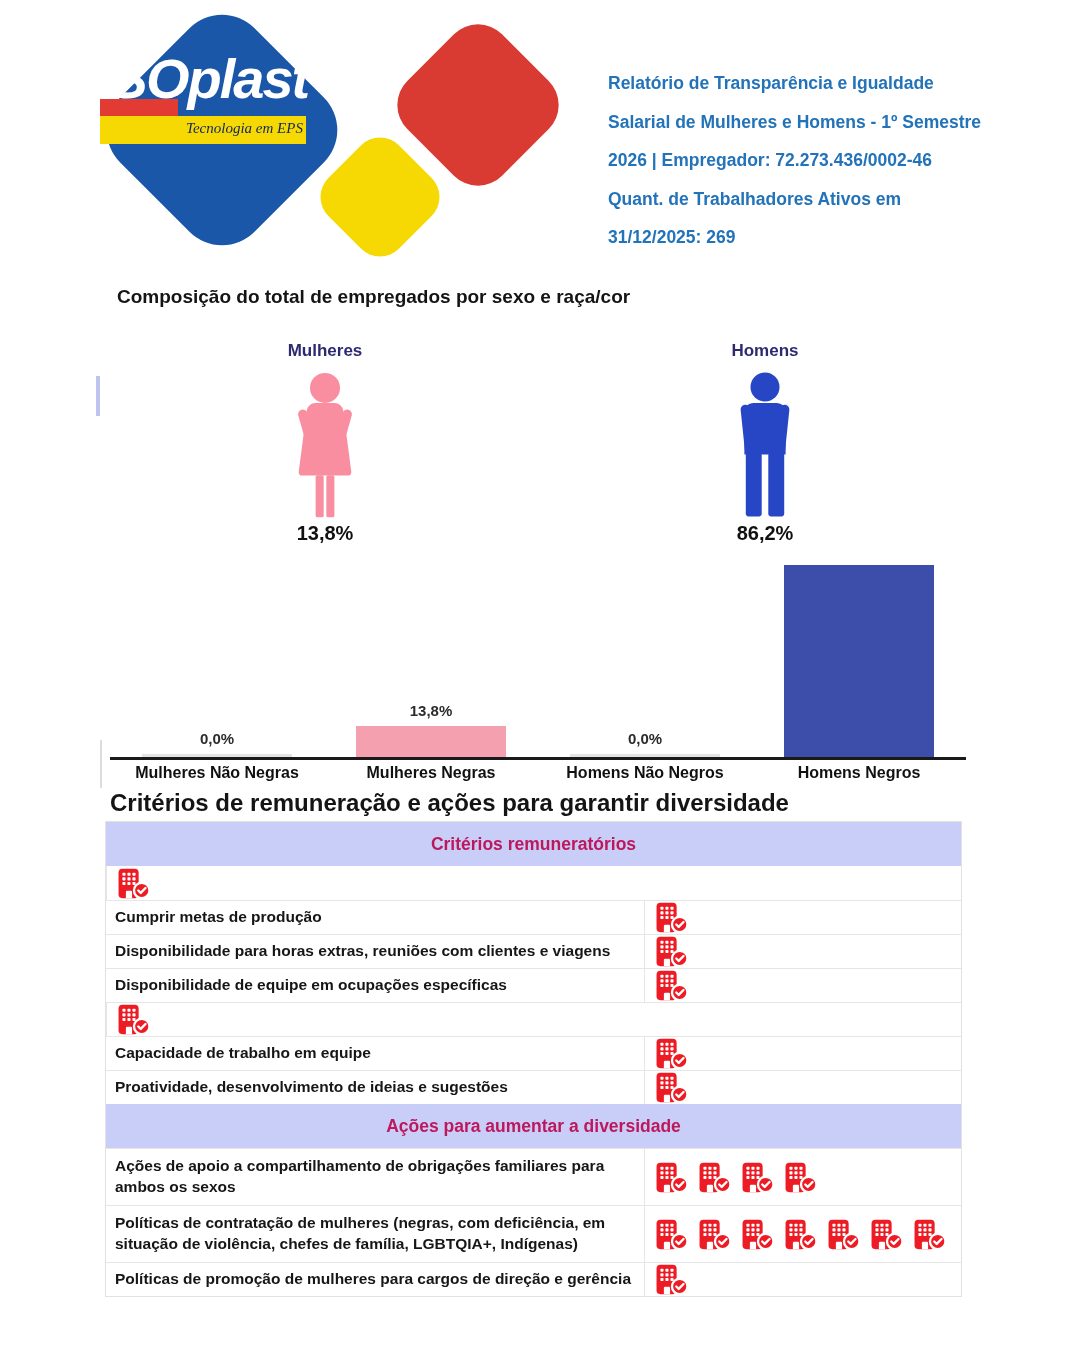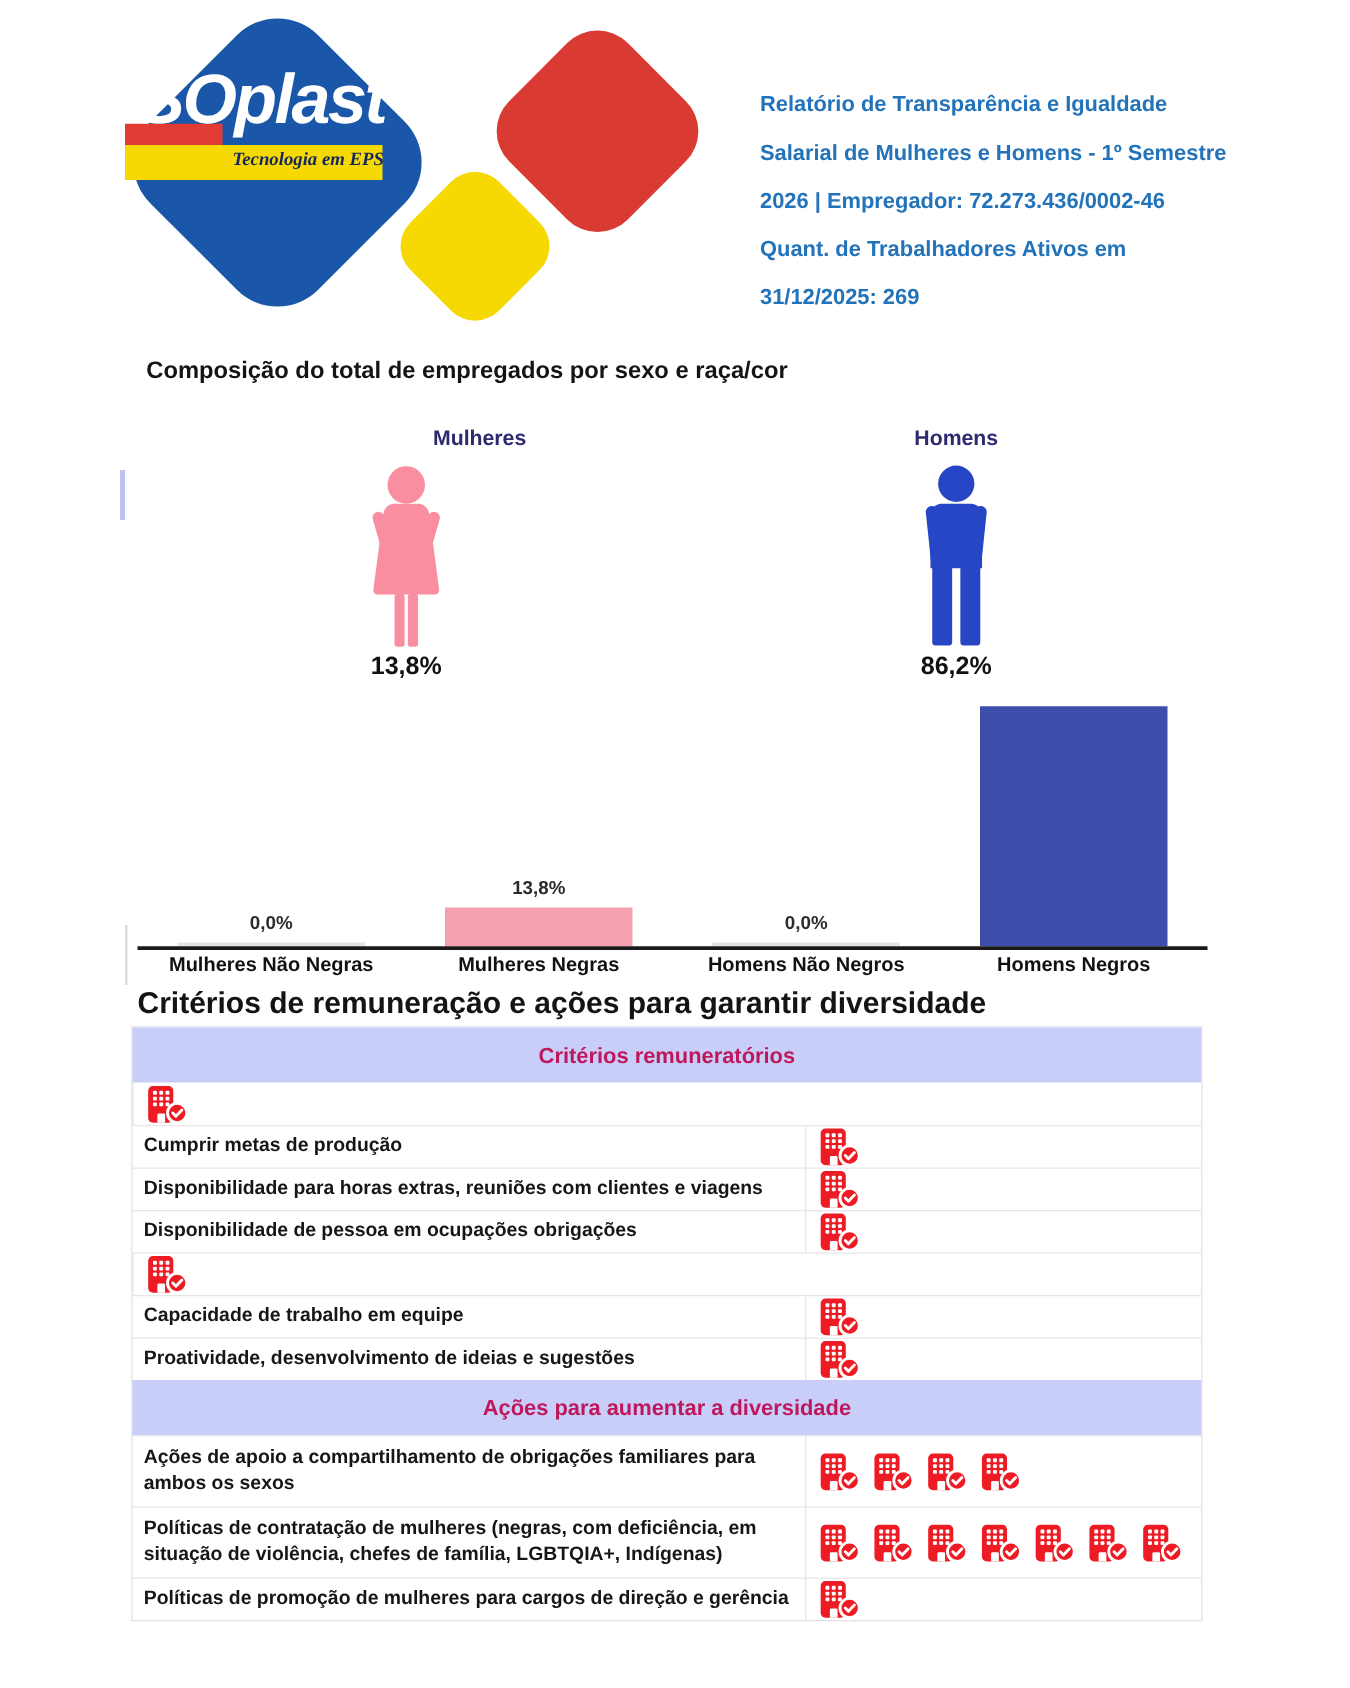--- a/index.html
+++ b/index.html
@@ -18,38 +18,38 @@
   .diamond.yellow { left:330px; top:147px; width:100px; height:100px; border-radius:27px; background:#F6D903; z-index:2; }
   .logo-stripe-red    { position:absolute; left:100px; top:99px;  width:78px;  height:17px; background:#E23B33; z-index:3; }
   .logo-stripe-yellow { position:absolute; left:100px; top:116px; width:206px; height:28px; background:#F6D903; z-index:3; }
   .logo-wordmark {
     position:absolute; left:97px; top:50px; z-index:4;
     font-size:56px; font-weight:bold; font-style:italic; letter-spacing:-2px;
     color:#ffffff; line-height:58px; white-space:nowrap;
   }
   .logo-tagline {
     position:absolute; left:186px; top:120px; z-index:4;
-    font-family:"Liberation Serif", serif; font-style:italic; font-weight:bold;
+    font-family:"Liberation Serif", serif; font-style:italic; font-weight:normal;
     font-size:15px; color:#14265E; white-space:nowrap;
   }
 
   
   .report-title { position:absolute; left:608px; top:56px; width:410px; z-index:4; }
   .report-title div {
     font-size:17.5px; font-weight:bold; color:#2273B9; line-height:22.6px;
     white-space:nowrap;
     margin-top:16px;
   }
 
   
   .chart-title { position:absolute; left:117px; top:286px; font-size:19px; font-weight:bold; color:#141414; }
 
   .group-label { position:absolute; width:160px; text-align:center; top:341px;
     font-size:17px; font-weight:bold; color:#2D2A70; }
-  .group-label.f { left:261px;text-align:right; } .group-label.m { left:685px; }
+  .group-label.f { left:245px; } .group-label.m { left:685px; }
 
   .person { position:absolute; top:372px; width:96px; height:150px; }
   .person.f { left:277px; } .person.m { left:717px; }
 
   .group-value { position:absolute; width:160px; text-align:center; top:522px;
     font-size:20px; font-weight:bold; color:#111111; }
   .group-value.f { left:245px; } .group-value.m { left:685px; }
 
   .axis-remnant-purple { position:absolute; left:96px;  top:376px; width:4px; height:40px; background:#BDC4EF; }
   .axis-remnant-gray   { position:absolute; left:100px; top:740px; width:2px; height:48px; background:#DCDCDC; }
@@ -221,21 +221,21 @@
               <rect x="13.5" y="18" width="4" height="4" rx="1" fill="#fff"></rect>
               <rect x="20" y="18" width="4" height="4" rx="1" fill="#fff"></rect>
       <path d="M11.5,39 v-8 a1.5,1.5 0 0 1 1.5,-1.5 h5 a1.5,1.5 0 0 1 1.5,1.5 v8 z" fill="#fff"></path>
       <circle cx="32" cy="29" r="10" fill="#ED1C24" stroke="#fff" stroke-width="3"></circle>
       <path d="M27.5 29 l3.2 3.2 6.2-6.4" stroke="#fff" stroke-width="3" stroke-linecap="round" stroke-linejoin="round" fill="none"></path>
     </svg>
   </span>
         </div>
     </div>
     <div class="t-row h34">
-      <div class="lbl">Disponibilidade de pessoa em ocupações obrigações</div>
+      <div class="lbl">Disponibilidade de equipe em ocupações específicas</div>
       <div class="ico">
           <span class="bcheck-icon">
     <svg viewBox="0 0 44 40" xmlns="http://www.w3.org/2000/svg">
       <rect x="2" y="1" width="26" height="38" rx="5" fill="#ED1C24"></rect>
       <rect x="7" y="6" width="4" height="4" rx="1" fill="#fff"></rect>
               <rect x="13.5" y="6" width="4" height="4" rx="1" fill="#fff"></rect>
               <rect x="20" y="6" width="4" height="4" rx="1" fill="#fff"></rect>
       <rect x="7" y="12" width="4" height="4" rx="1" fill="#fff"></rect>
               <rect x="13.5" y="12" width="4" height="4" rx="1" fill="#fff"></rect>
               <rect x="20" y="12" width="4" height="4" rx="1" fill="#fff"></rect>

